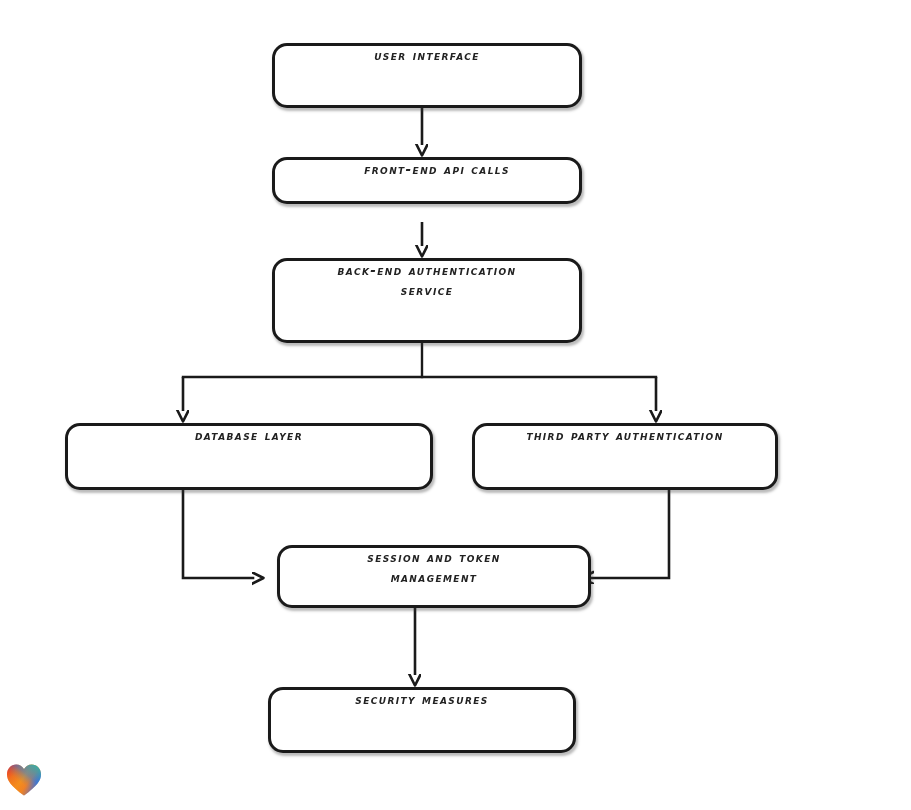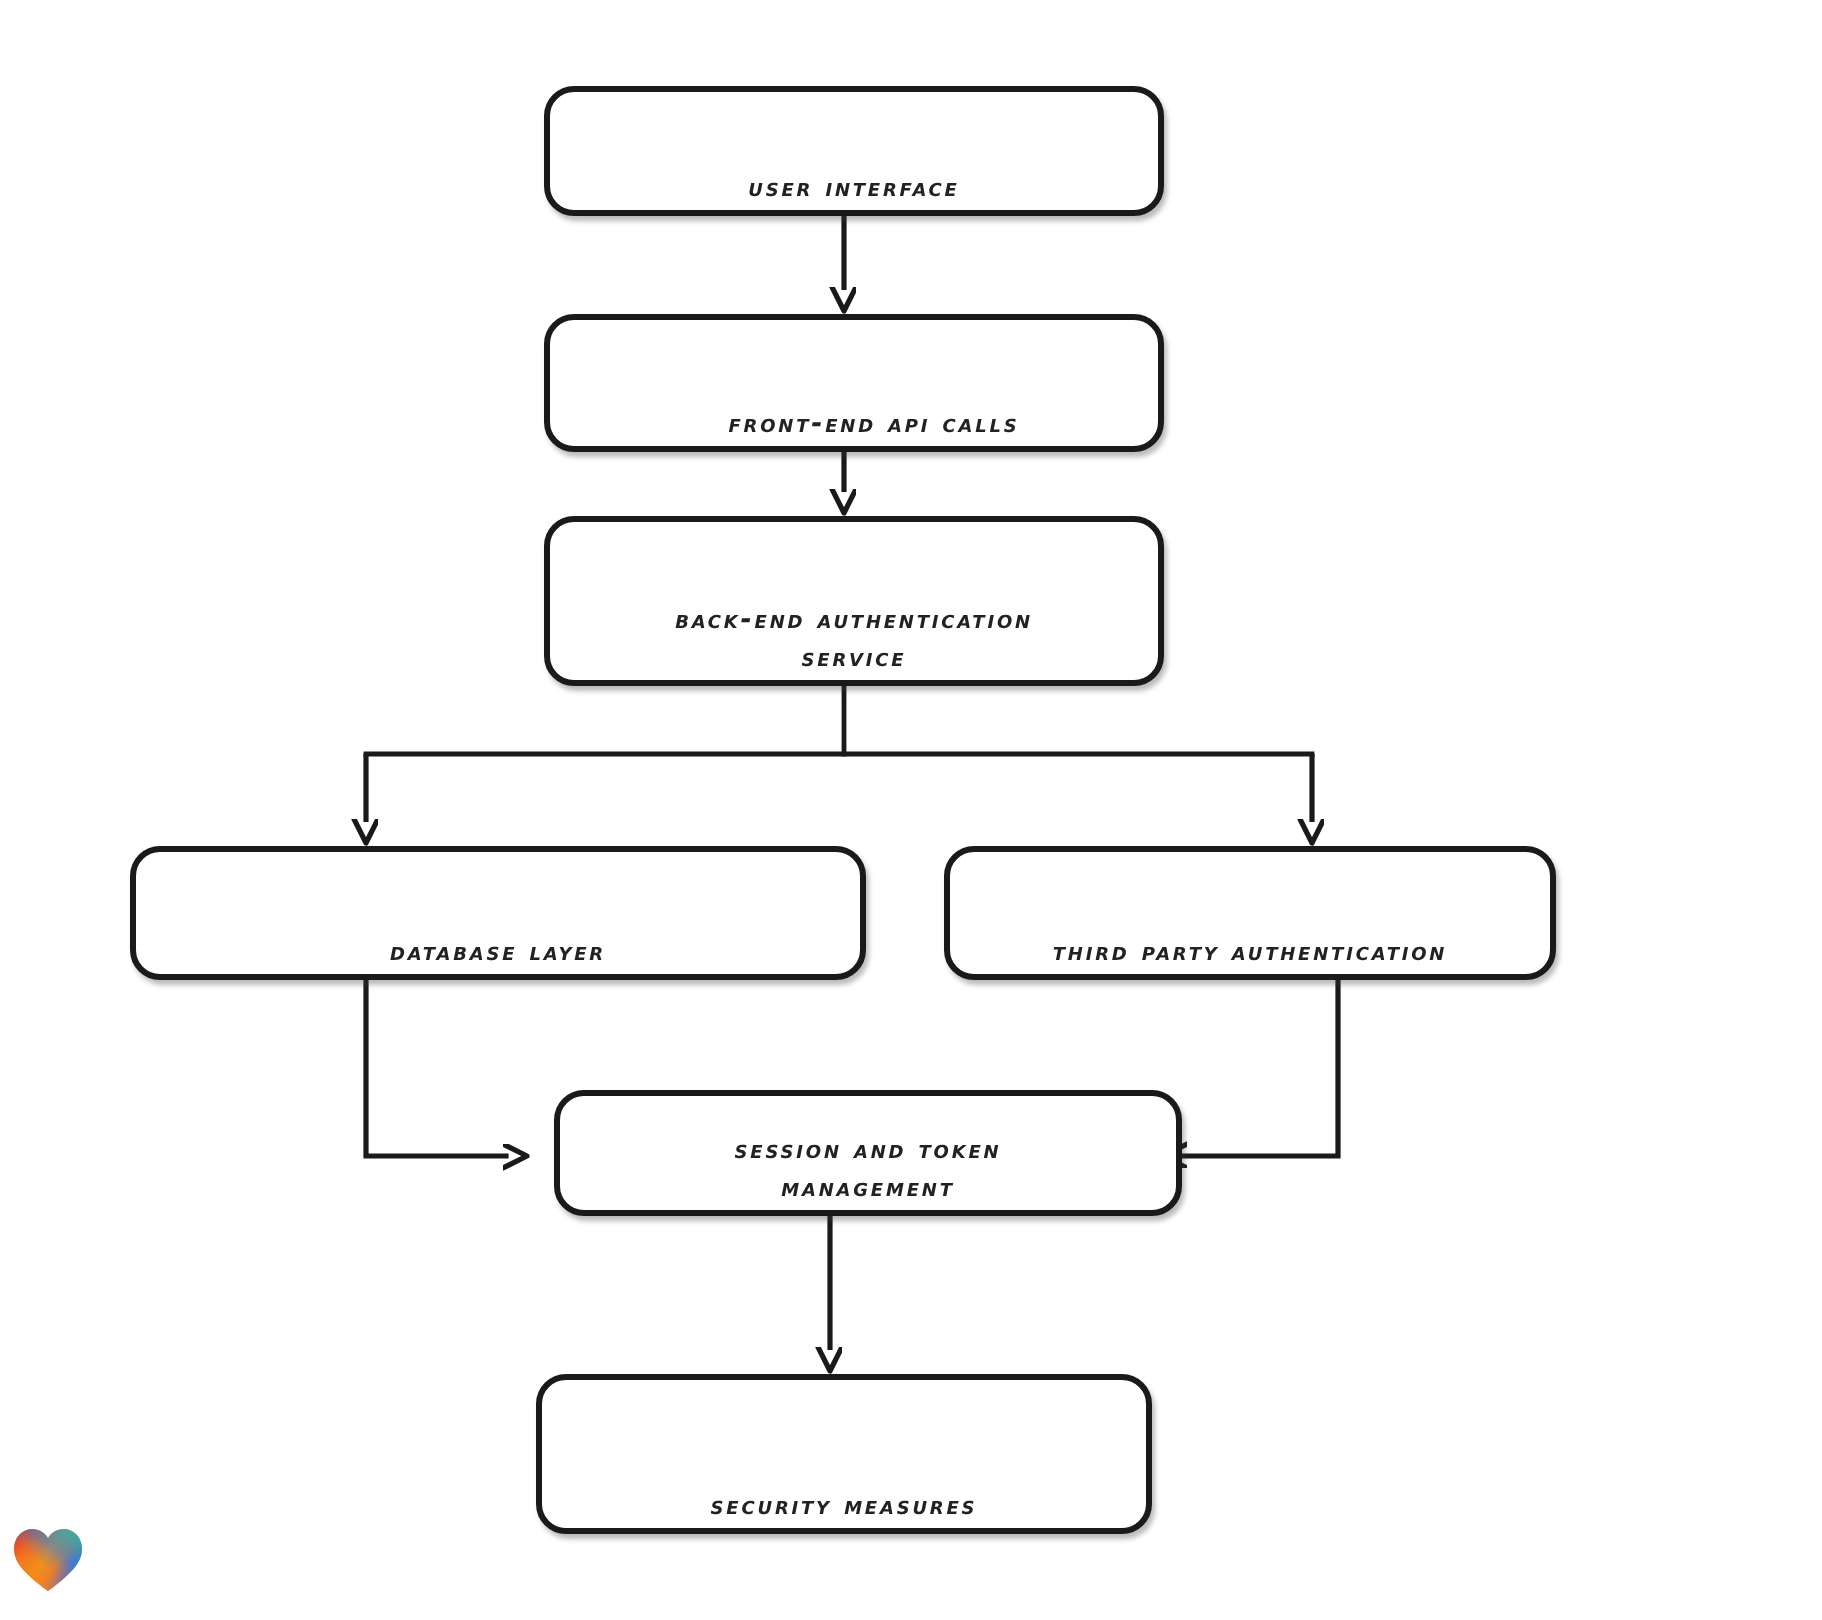--- a/index.html
+++ b/index.html
@@ -33,21 +33,21 @@
     pointer-events: none;
   }
 
   .node {
     position: absolute;
     box-sizing: border-box;
     background: #ffffff;
     border: 3px solid #1a1a1a;
     border-radius: 15px;
     display: flex;
-    align-items: flex-end;
+    align-items: flex-start;
     justify-content: center;
     text-align: center;
     box-shadow: 1.5px 2.5px 2.5px rgba(60,60,60,0.35);
   }
 
   .node-label {
     font-family: "DejaVu Sans", "Liberation Sans", sans-serif;
     font-size: 13.5px;
     font-variant: small-caps;
     font-style: italic;
@@ -55,26 +55,26 @@
     letter-spacing: 1.4px;
     color: #222222;
     line-height: 1.45;
     text-transform: lowercase;
     white-space: pre-line;
     padding: 0 10px;
   }
 
   
   #node-user-interface      { left: 272px; top: 43px;  width: 310px; height: 65px;  }
-  #node-frontend-api        { left: 272px; top: 157px; width: 310px; height: 69px; padding-left: 20px;  }
+  #node-frontend-api        { left: 272px; top: 157px; width: 310px; height: 47px; padding-left: 20px;  }
   #node-backend-auth        { left: 272px; top: 258px; width: 310px; height: 85px;  }
   #node-database-layer      { left: 65px;  top: 423px; width: 368px; height: 67px;  }
   #node-third-party-auth    { left: 452px; top: 423px; width: 306px; height: 67px; margin-left: 20px;  }
   #node-session-token       { left: 277px; top: 545px; width: 314px; height: 63px;  }
-  #node-security-measures   { left: 268px; top: 687px; width: 308px; height: 80px;  }
+  #node-security-measures   { left: 268px; top: 687px; width: 308px; height: 66px;  }
 
   
   #heart-icon {
     position: absolute;
     left: 6px;
     top: 763px;
     width: 36px;
     height: 34px;
   }
 </style>

